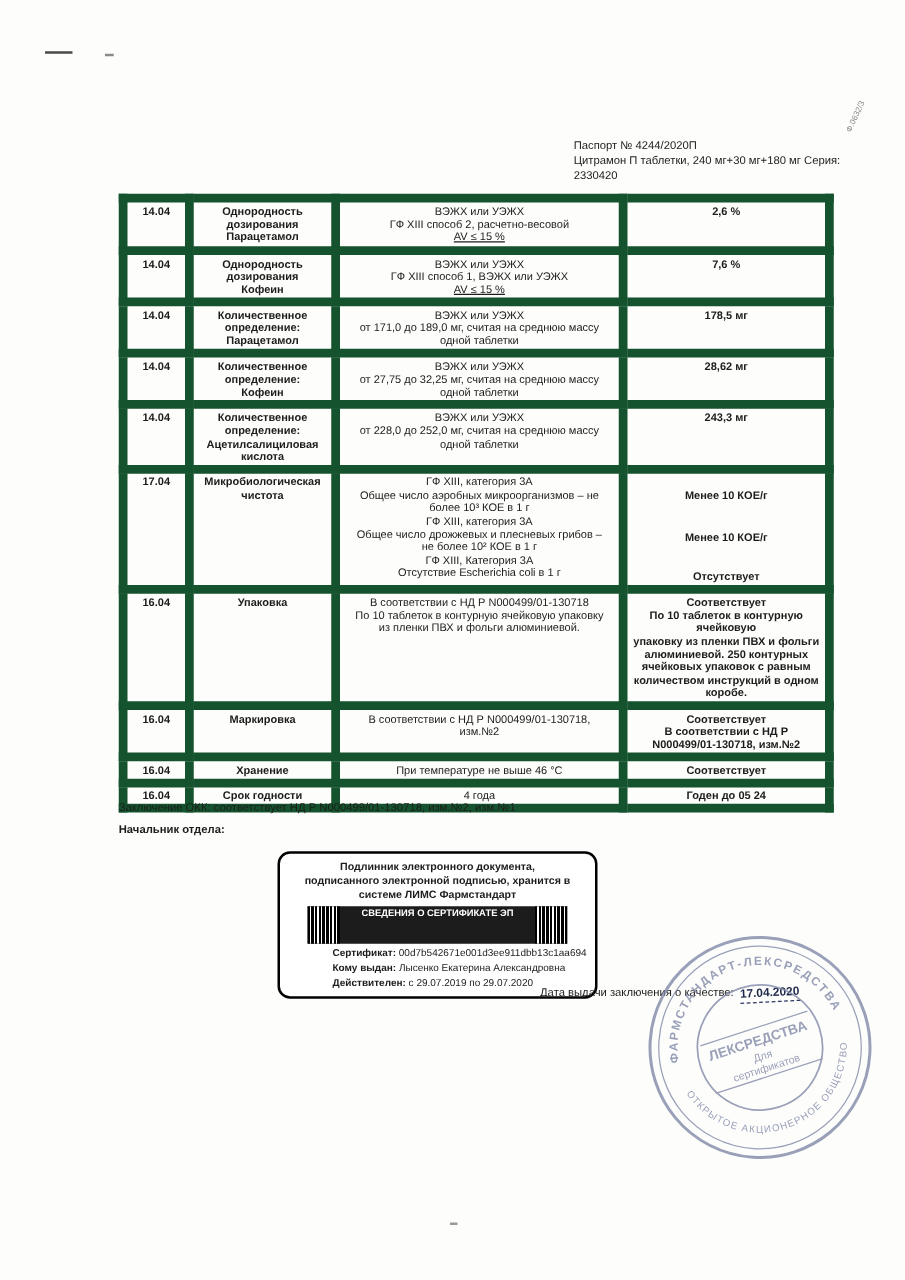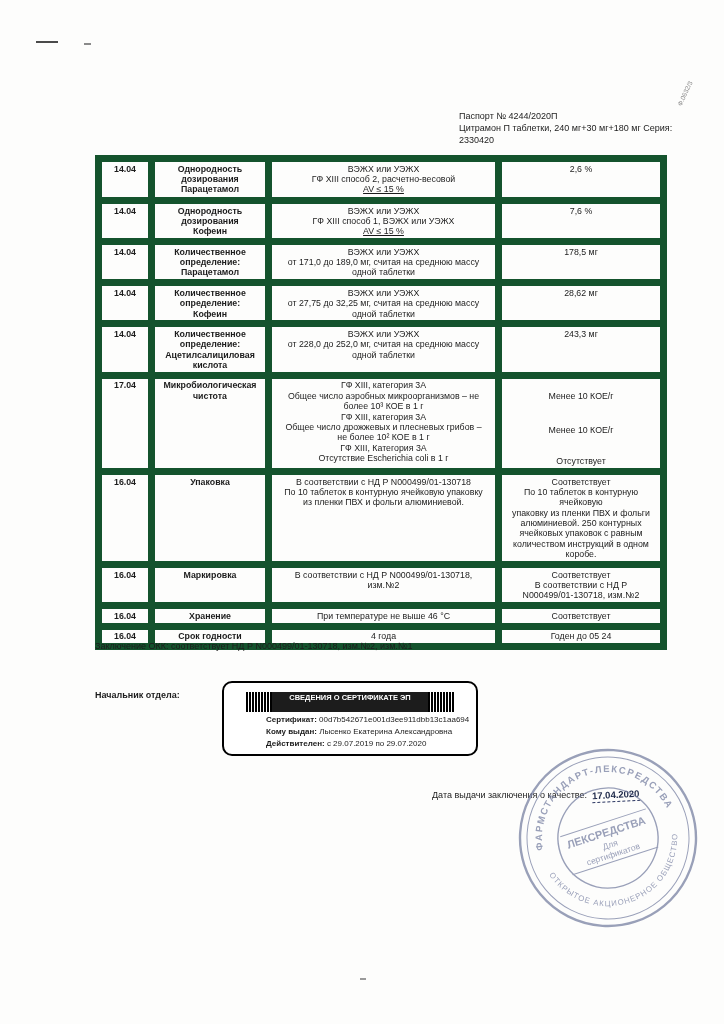--- a/index.html
+++ b/index.html
@@ -18,38 +18,38 @@
   table.qtable{
     position:absolute;left:95px;top:155px;width:565px;border-collapse:collapse;
     table-layout:fixed;font-size:8.8px;line-height:1.18;
   }
   table.qtable td{
     border:7px solid #14532d;vertical-align:top;padding:1.5px 3px;overflow:hidden;text-align:center;
   }
   table.qtable td div{white-space:pre-line;}
   td.c-date{font-weight:bold;}
   td.c-param{font-weight:bold;}
-  td.c-result{font-weight:normal;}
+  td.c-result{font-weight:bold;}
   .av{text-decoration:underline;}
   .mr1{margin-top:11px;}
   .mr2{margin-top:23px;}
   .mr3{margin-top:21px;}
 
   .conclusion{position:absolute;left:95px;top:641px;font-size:9px;font-weight:normal;white-space:nowrap;}
-  .dept-head{position:absolute;left:95px;top:690px;font-size:9px;font-weight:bold;text-align:right;}
+  .dept-head{position:absolute;left:95px;top:658px;font-size:9px;font-weight:bold;text-align:right;}
 
   .sig-box{
     position:absolute;left:222px;top:681px;width:240px;border:2px solid #000;
     border-radius:10px;padding:5px 6px 6px;background:#fff;
   }
   .sig-head{
     text-align:center;font-size:8.5px;font-weight:bold;line-height:1.3;white-space:pre-line;
   }
   .sig-banner{
-    position:relative;margin:4px 16px 3px;height:20px;line-height:12px;background:#1c1c1c;
+    position:relative;margin:4px 16px 3px;height:30px;line-height:12px;background:#1c1c1c;
     color:#fff;font-size:7.5px;font-weight:bold;text-align:center;overflow:hidden;
   }
   .sig-banner::before,.sig-banner::after{
     content:"";position:absolute;top:0;bottom:0;width:26px;
     background:repeating-linear-gradient(90deg,#000 0 2px,#fff 2px 3px,#000 3px 5px,#fff 5px 6px);
   }
   .sig-banner::before{left:0;}
   .sig-banner::after{right:0;}
   .sig-line{font-size:8px;margin-top:3px;white-space:nowrap;margin-left:36px;}
   .sig-line b{font-weight:bold;}
@@ -272,20 +272,23 @@
             <div>Годен до 05 24</div>
           </td>
       </tr>
     </tbody>
   </table>
 
   <div class="conclusion">Заключение ОКК: соответствует НД Р N000499/01-130718, изм.№2, изм.№1</div>
   <div class="dept-head">Начальник отдела:</div>
 
   <div class="sig-box">
+    <div class="sig-head">Подлинник электронного документа,
+подписанного электронной подписью, хранится в
+системе ЛИМС Фармстандарт</div>
     <div class="sig-banner"><span>СВЕДЕНИЯ О СЕРТИФИКАТЕ ЭП</span></div>
     <div class="sig-line"><b>Сертификат:</b> <span>00d7b542671e001d3ee911dbb13c1aa694</span></div>
     <div class="sig-line"><b>Кому выдан:</b> <span>Лысенко Екатерина Александровна</span></div>
     <div class="sig-line"><b>Действителен:</b> <span>с 29.07.2019 по 29.07.2020</span></div>
   </div>
 
   <div class="issue-line">
     <span>Дата выдачи заключения о качестве:</span><span class="date-stamp">17.04.2020</span>
   </div>
 

